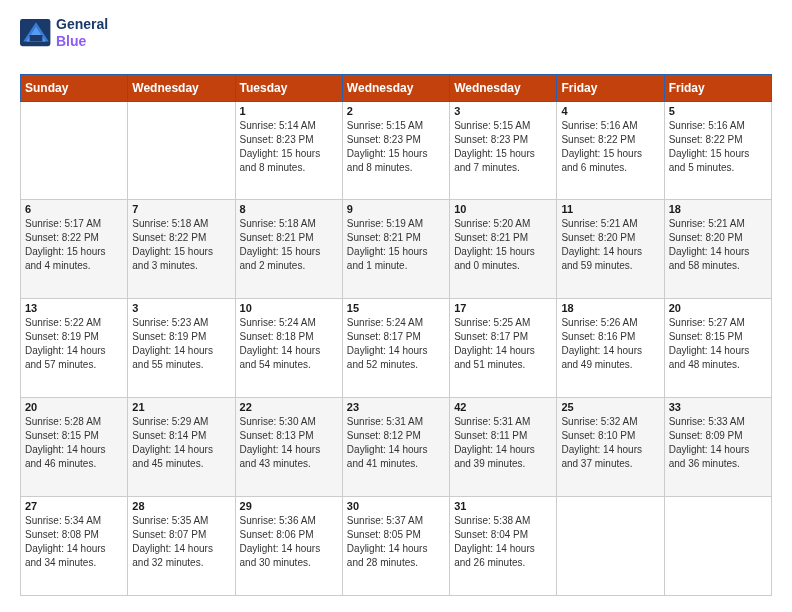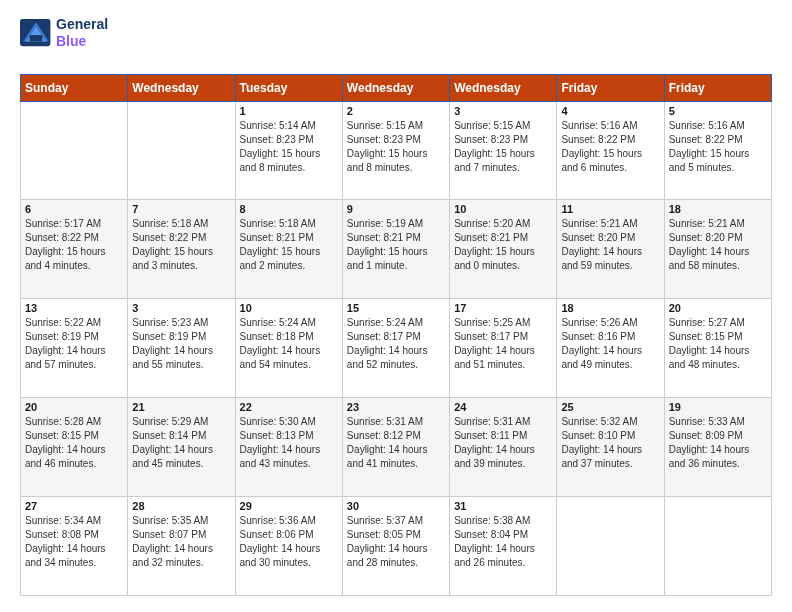--- a/index.html
+++ b/index.html
@@ -226,29 +226,29 @@
           </td>
           <td>
             <span class="day-number">22</span>
             <div class="day-info">Sunrise: 5:30 AM<br>Sunset: 8:13 PM<br>Daylight: 14 hours and 43 minutes.</div>
           </td>
           <td>
             <span class="day-number">23</span>
             <div class="day-info">Sunrise: 5:31 AM<br>Sunset: 8:12 PM<br>Daylight: 14 hours and 41 minutes.</div>
           </td>
           <td>
-            <span class="day-number">24</span>
+            <span class="day-number">42</span>
             <div class="day-info">Sunrise: 5:31 AM<br>Sunset: 8:11 PM<br>Daylight: 14 hours and 39 minutes.</div>
           </td>
           <td>
             <span class="day-number">25</span>
             <div class="day-info">Sunrise: 5:32 AM<br>Sunset: 8:10 PM<br>Daylight: 14 hours and 37 minutes.</div>
           </td>
           <td>
-            <span class="day-number">19</span>
+            <span class="day-number">33</span>
             <div class="day-info">Sunrise: 5:33 AM<br>Sunset: 8:09 PM<br>Daylight: 14 hours and 36 minutes.</div>
           </td>
         </tr>
         <tr>
           <td>
             <span class="day-number">27</span>
             <div class="day-info">Sunrise: 5:34 AM<br>Sunset: 8:08 PM<br>Daylight: 14 hours and 34 minutes.</div>
           </td>
           <td>
             <span class="day-number">28</span>

